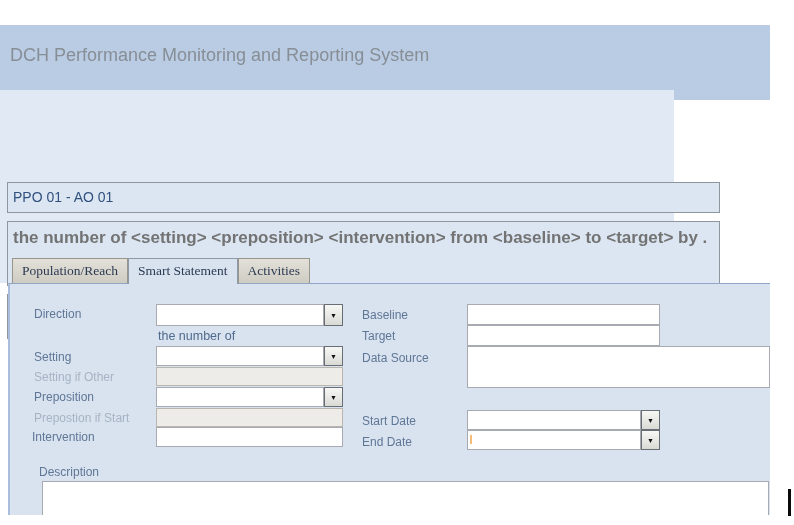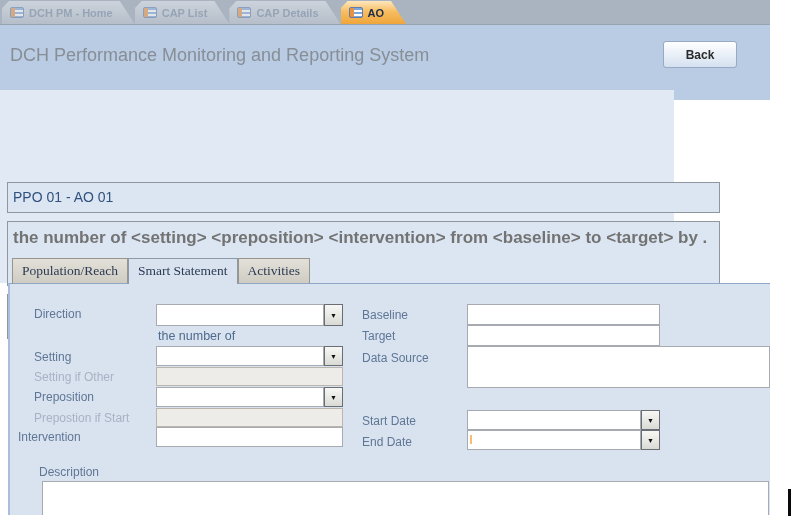--- a/index.html
+++ b/index.html
@@ -71,43 +71,24 @@
   
   .cut-right { position:absolute; left:770px; top:0; width:24px; height:525px; background:#fff; z-index:40; }
   .cut-bottom { position:absolute; left:0; top:515px; width:794px; height:10px; background:#fff; z-index:40; }
   .cursor-artifact { position:absolute; left:788px; top:489px; width:3px; height:27px; background:#0a0a0a; z-index:50; }
 </style>
 </head>
 <body>
 
 <div class="screen">
 
-  <div class="doc-tab-bar">
-    <div class="doc-tab">
-      <span class="form-icon"></span>
-      <span>DCH PM - Home</span>
-    </div>
-    <div class="doc-tab">
-      <span class="form-icon"></span>
-      <span>CAP List</span>
-    </div>
-    <div class="doc-tab">
-      <span class="form-icon"></span>
-      <span>CAP Details</span>
-    </div>
-    <div class="doc-tab active">
-      <span class="form-icon"></span>
-      <span>AO</span>
-    </div>
-  </div>
 
   <div class="header">
     <div class="header-title">DCH Performance Monitoring and Reporting System</div>
   </div>
-  <button class="back-btn">Back</button>
 
   <div class="upper">
     <div class="info-box ppo-box">
       <div class="t">PPO 01 - AO 01</div>
     </div>
     <div class="info-box stmt-box">
       <div class="t">the number of &lt;setting&gt; &lt;preposition&gt; &lt;intervention&gt; from &lt;baseline&gt; to &lt;target&gt; by .</div>
     </div>
     <div class="info-box parent-box">
       <div class="t">Parent PPO - PPO 01 - Increase the number of people with improved access to smoke-free and/or tobacco-free environments from &lt;baseline&gt; to &lt;target&gt; by September 2017.</div>
@@ -140,21 +121,21 @@
 
   <div class="lbl" style="left:34px; top:390px;">Preposition</div>
   <div class="combo" style="left:156px; top:387px; width:187px; height:20px;">
     <input value="" style="">
     <div class="dd">▼</div>
   </div>
 
   <div class="lbl off" style="left:34px; top:411px;">Prepostion if Start</div>
   <input class="txt off" style="left: 156px; top: 408px; width: 187px; height: 19px;" disabled="" value="">
 
-  <div class="lbl" style="left:18px; top:430px;">Intervention</div>
+  <div class="lbl" style="left:32px; top:430px;">Intervention</div>
   <input class="txt" style="left: 156px; top: 427px; width: 187px; height: 20px;" value="">
 
   <div class="lbl" style="left:362px; top:308px;">Baseline</div>
   <input class="txt" style="left: 467px; top: 304px; width: 193px; height: 21px;" value="">
 
   <div class="lbl" style="left:362px; top:329px;">Target</div>
   <input class="txt" style="left: 467px; top: 325px; width: 193px; height: 21px;" value="">
 
   <div class="lbl" style="left:362px; top:351px;">Data Source</div>
   <textarea class="txt" style="left: 467px; top: 346px; width: 303px; height: 42px;"></textarea>

